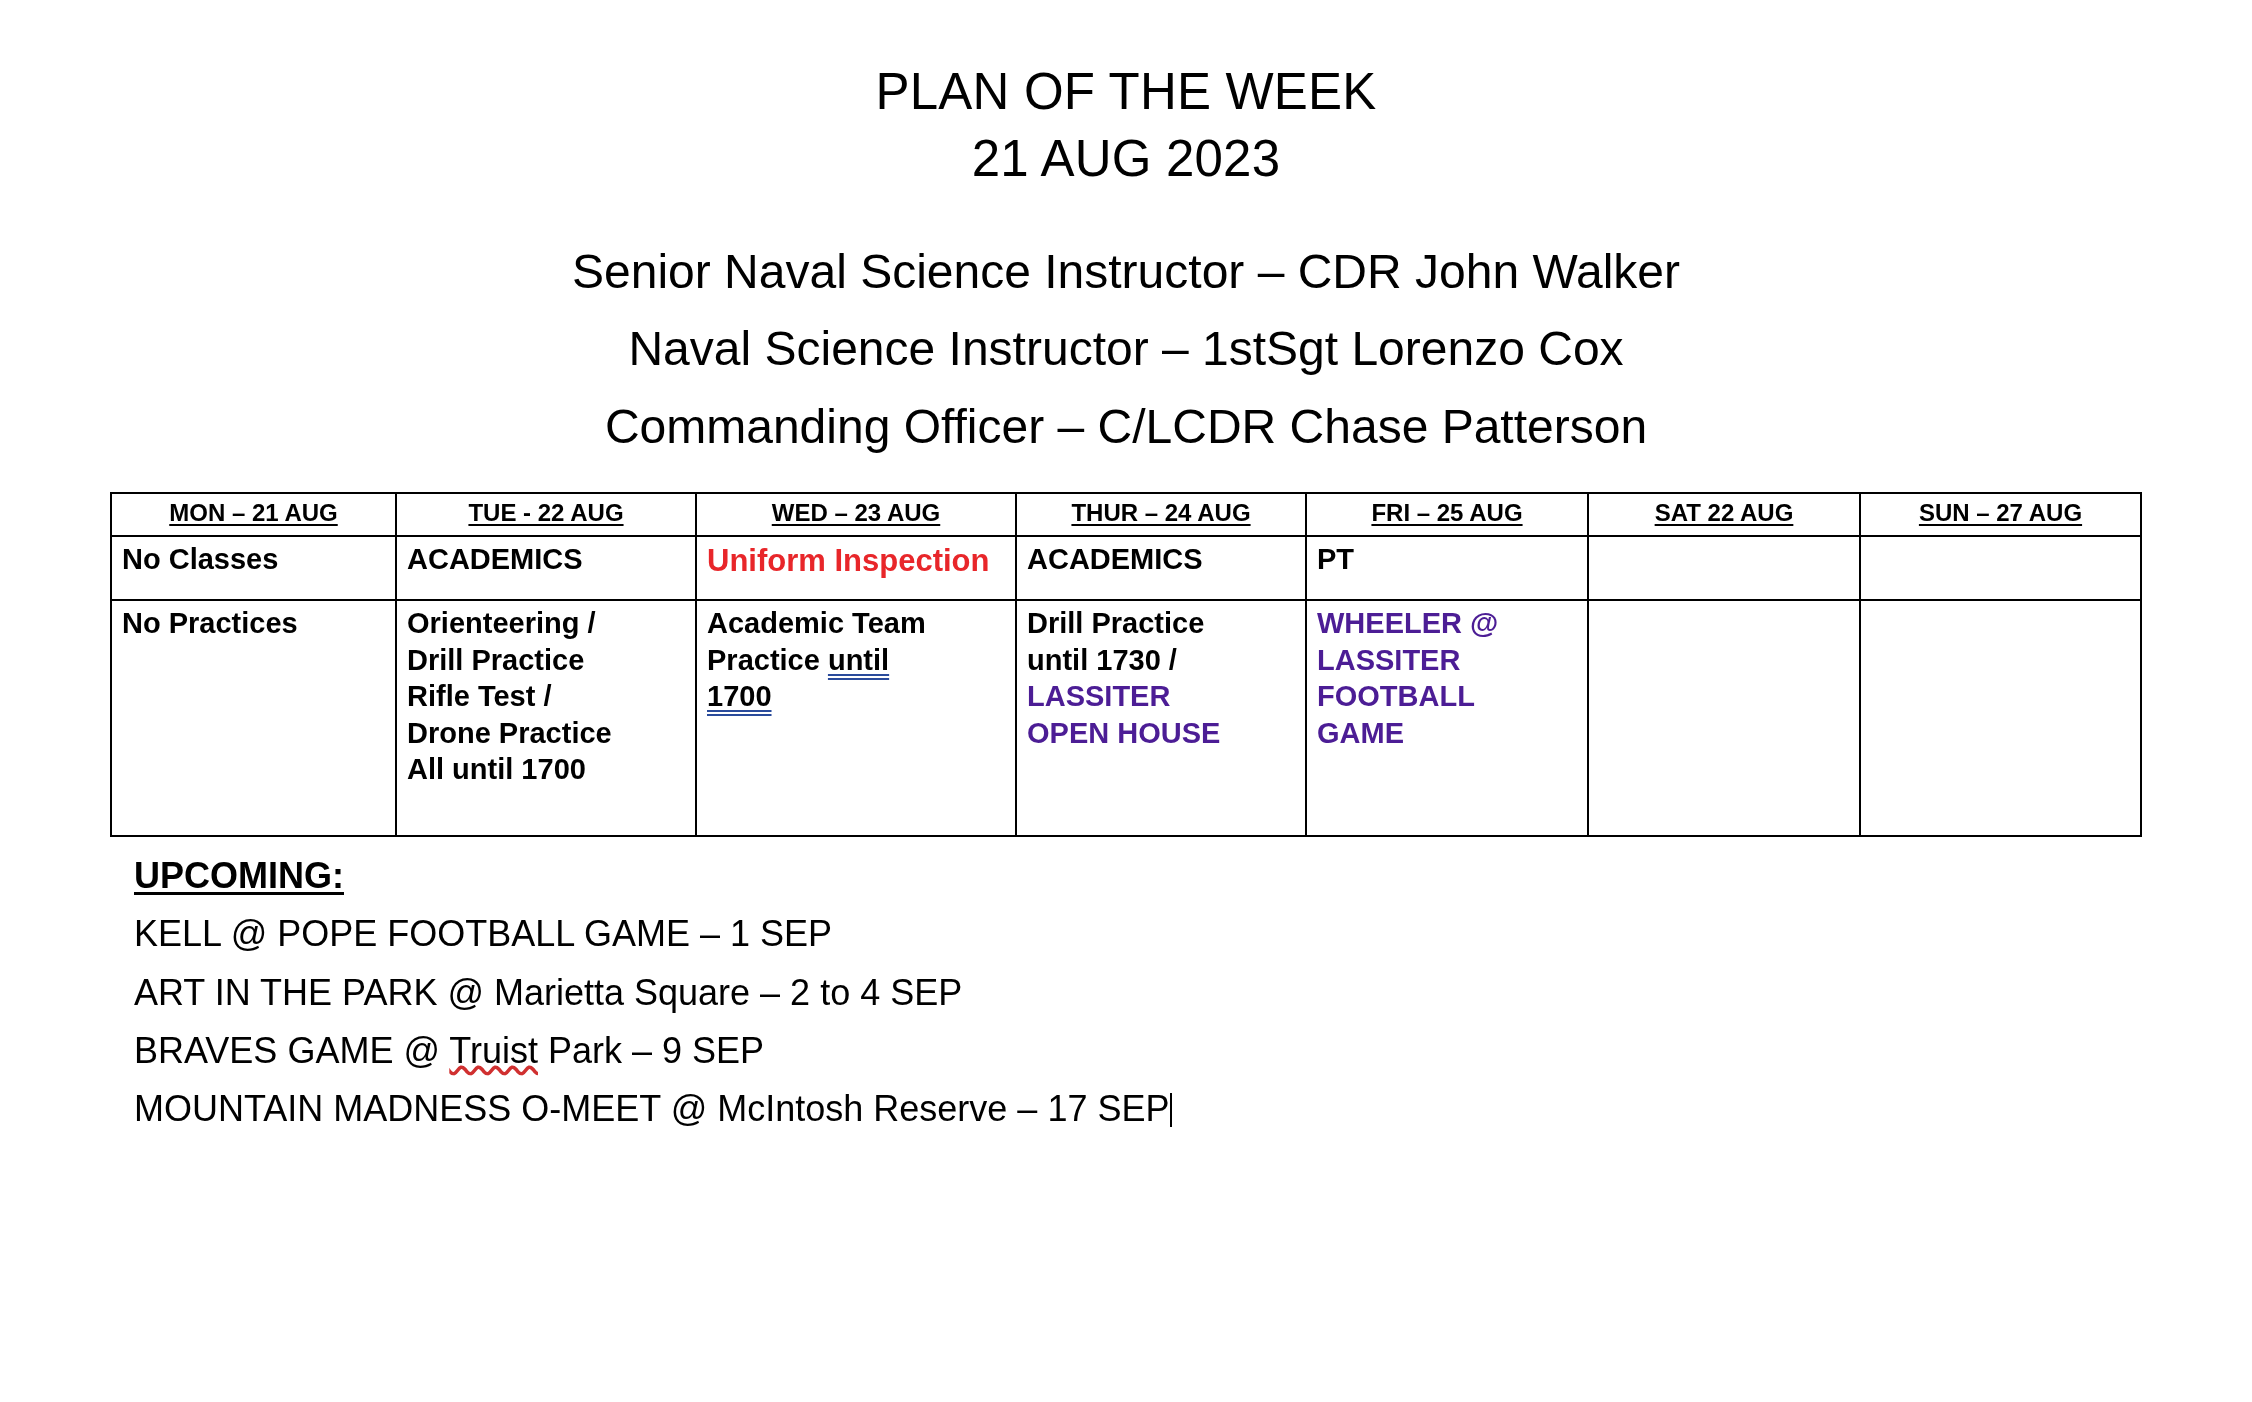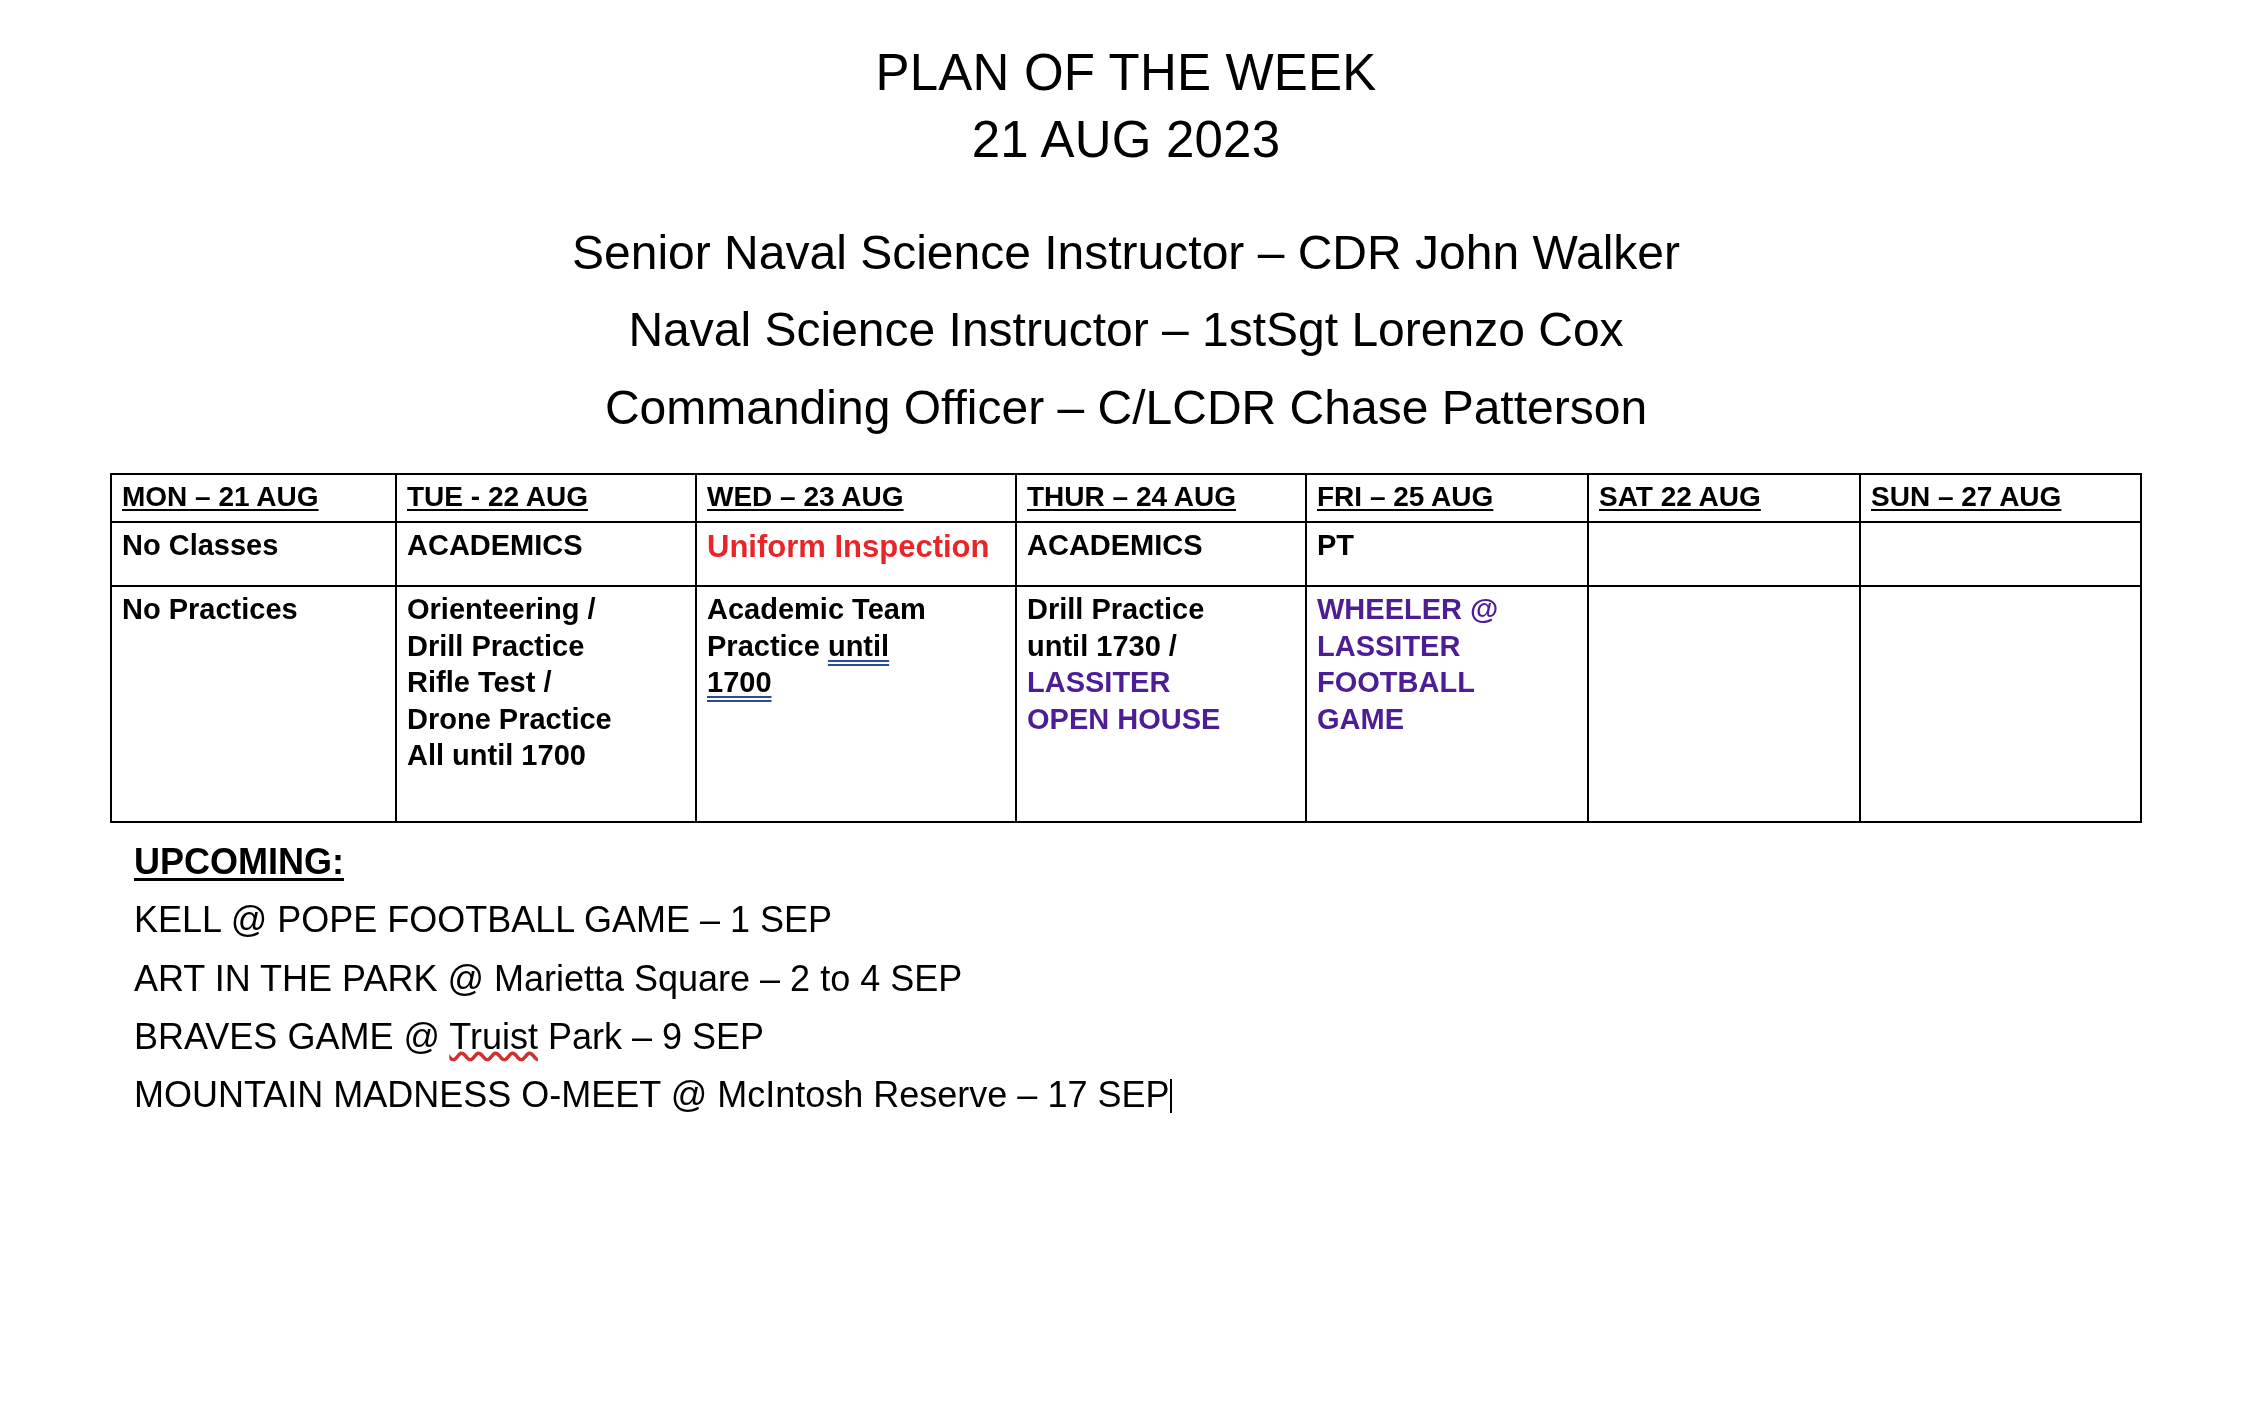--- a/index.html
+++ b/index.html
@@ -16,21 +16,21 @@
   }
   .page {
     position: relative;
     width: 2252px;
     height: 1402px;
     box-sizing: border-box;
     padding: 0;
   }
   .title-block {
     text-align: center;
-    margin-top: 39px;
+    margin-top: 58px;
   }
   .title-line {
     font-size: 51px;
     line-height: 1.32;
     font-weight: 400;
     letter-spacing: 0.2px;
   }
   .roster {
     text-align: center;
     margin-top: 40px;
@@ -50,22 +50,22 @@
   }
   table.pow th, table.pow td {
     border: 2px solid #000000;
     vertical-align: top;
     padding: 4px 10px 6px 10px;
     font-size: 29px;
     font-weight: bold;
     line-height: 1.26;
   }
   table.pow th {
-    text-align: left;
-    font-size: 28px;
+    text-align: center;
+    font-size: 24px;
     padding-bottom: 7px;
   }
   table.pow th .hdr-u {
     text-decoration: underline;
     text-underline-offset: 3px;
   }
   .col1 { width: 285px; }
   .col2 { width: 300px; }
   .col3 { width: 320px; }
   .col4 { width: 290px; }

